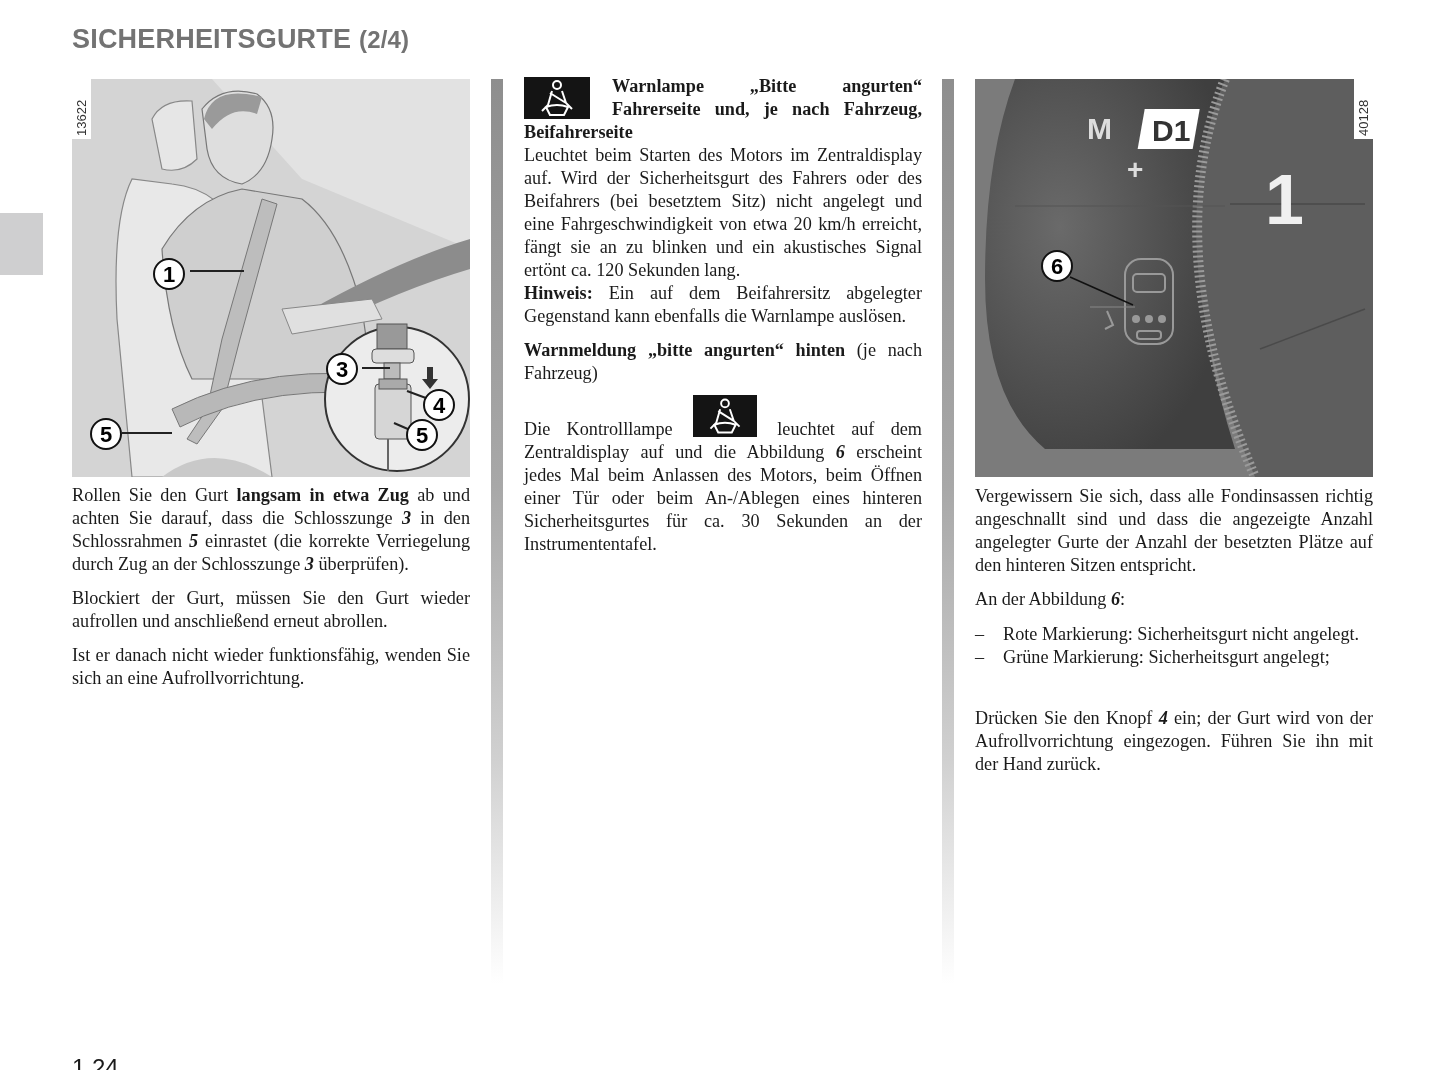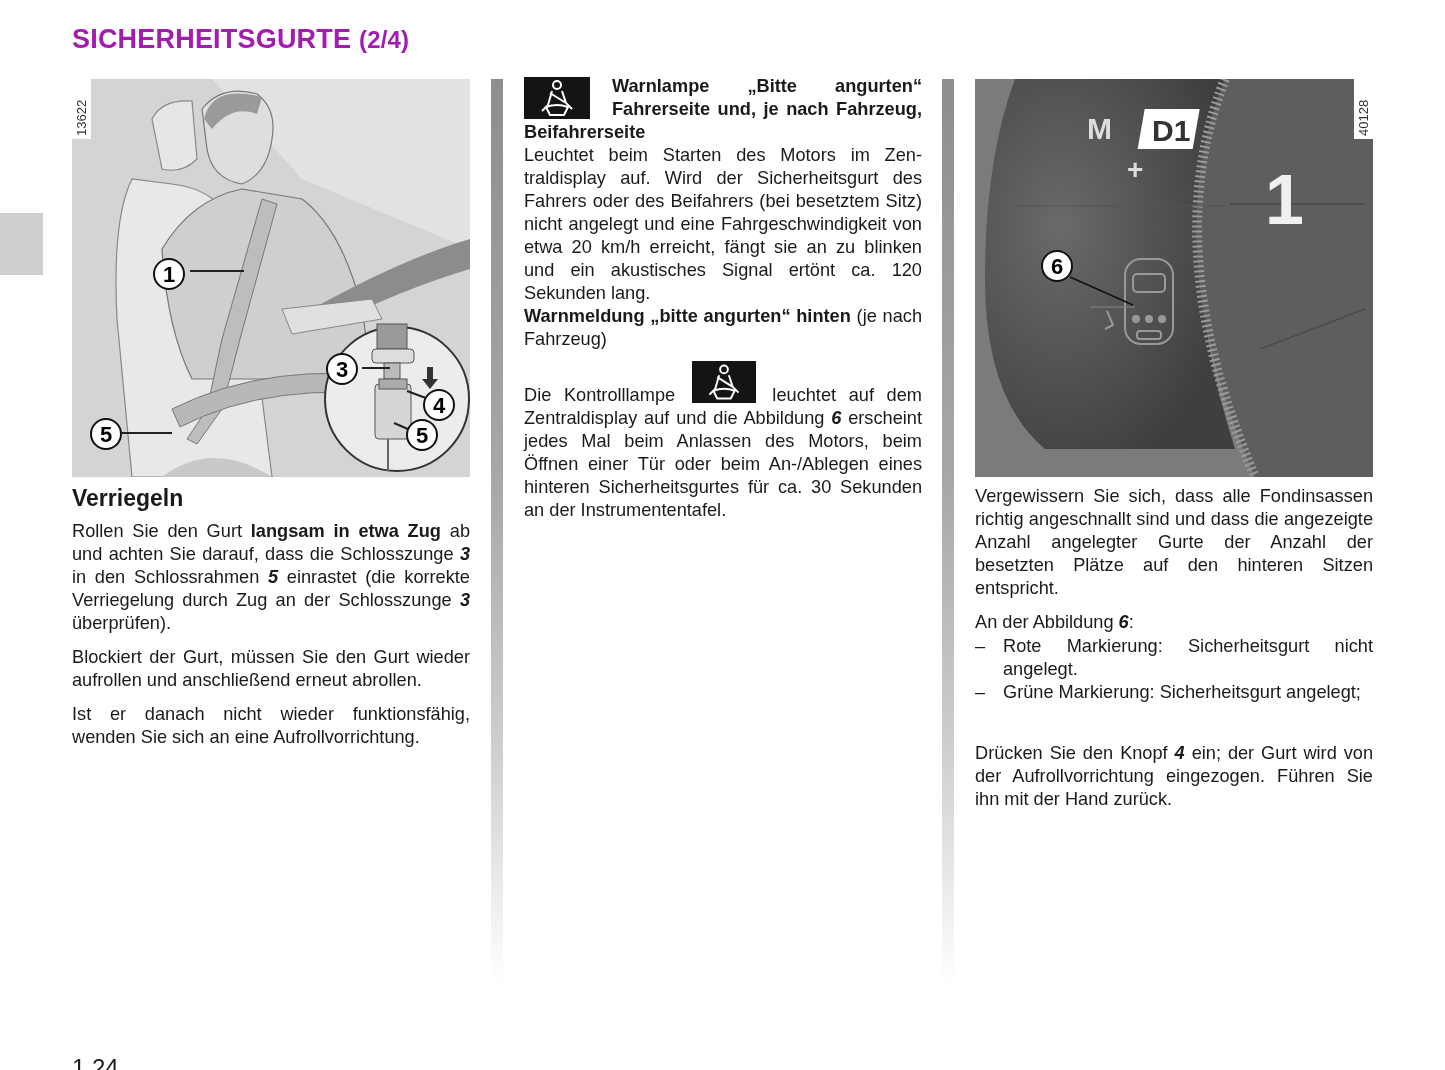--- a/index.html
+++ b/index.html
@@ -1,37 +1,37 @@
 <!DOCTYPE html>
 <html><head>
 <meta charset="utf-8">
 <style>
   * { box-sizing: border-box; margin: 0; padding: 0; }
   html, body { width: 1445px; height: 1070px; background: #ffffff; overflow: hidden; }
   body { position: relative; font-family: "Liberation Sans", sans-serif; color: #1a1a1a; }
 
-  .page-title { position: absolute; left: 72px; top: 24px; font-size: 27px; font-weight: bold; letter-spacing: 0.2px; color: #a21caf; }
+  .page-title { position: absolute; left: 72px; top: 24px; font-size: 27px; font-weight: bold; letter-spacing: 0.2px; color: #737373; }
   .page-title .sub { font-size: 24px; }
 
   .side-tab { position: absolute; left: 0; top: 213px; width: 43px; height: 62px; background: #cfcfd0; }
 
   .col-divider { position: absolute; top: 79px; width: 12px; height: 905px;
     background: linear-gradient(to bottom, #8e8e8e 0%, #a8a8a8 45%, #d0d0d0 75%, #ffffff 100%); }
   .div1 { left: 491px; }
   .div2 { left: 942px; }
 
   .figure { position: absolute; overflow: hidden; }
   .fig-left { left: 72px; top: 79px; width: 398px; height: 398px; background: #d3d3d3; }
   .fig-right { left: 975px; top: 79px; width: 398px; height: 398px; background: #6e6e6e; }
 
   .fig-number { position: absolute; background: #fff; font-size: 13px; color: #333; writing-mode: vertical-rl; transform: rotate(180deg); padding: 3px 2px; }
   .fig-left .fig-number { left: 0; top: 0; height: 60px; }
   .fig-right .fig-number { right: 0; top: 0; height: 60px; }
 
-  .col { position: absolute; width: 398px; font-size: 18.2px; line-height: 23px; text-align: justify; }
+  .col { position: absolute; width: 398px; font-size: 18.2px; line-height: 23px; text-align: justify; font-family: Liberation Serif, serif; }
   .col p { margin-bottom: 11px; hyphens: manual; }
   .col b { font-weight: bold; }
   .col-left-text { left: 72px; top: 484px; }
   .col-mid { left: 524px; top: 75px; }
   .col-right-text { left: 975px; top: 485px; }
 
   h2 { font-size: 23px; font-weight: bold; line-height: 28px; margin-bottom: 8px; }
 
   .warn-icon { display: inline-block; width: 66px; height: 42px; background: #141414; vertical-align: middle; position: relative; }
   .warn-icon svg { position: absolute; left: 0; top: 0; }
@@ -106,39 +106,41 @@
       </g>
     <g>
         <circle cx="34" cy="355" r="15" fill="#fff" stroke="#111" stroke-width="2"></circle>
         <text x="34" y="363" text-anchor="middle" font-family="Liberation Sans, sans-serif" font-size="22" font-weight="bold">5</text>
       </g>
   </svg>
   <div class="fig-number">13622</div>
 </div>
 
 <div class="col col-left-text">
-  <h2>Verriegeln</h2>
   <p>
     <span>Rollen Sie den Gurt </span><b>langsam in etwa Zug</b><span> ab und achten Sie darauf, dass die Schloss­zunge </span><b><i>3</i></b><span> in den Schlossrahmen </span><b><i>5</i></b><span> einrastet (die korrekte Verriegelung durch Zug an der Schlosszunge </span><b><i>3</i></b><span> überprüfen).</span>
   </p>
   <p>Blockiert der Gurt, müssen Sie den Gurt wieder aufrollen und anschließend erneut abrollen.</p>
   <p>Ist er danach nicht wieder funktionsfähig, wenden Sie sich an eine Aufrollvorrichtung.</p>
 </div>
 
 <div class="col col-mid">
   <div class="warn-block">
     <span class="warn-icon">
       <svg width="66" height="42" viewBox="0 0 66 42">
           <circle cx="33" cy="8" r="4" fill="none" stroke="#fff" stroke-width="2"></circle>
           <path d="M28 14 L24 28 L18 34 M38 14 L42 26 L48 32 M22 30 Q33 26 44 30 L40 38 L26 38 Z M26 16 L42 26" fill="none" stroke="#fff" stroke-width="2"></path>
         </svg>
     </span>
     <span class="heading">Warnlampe „Bitte angurten“ Fahrerseite und, je nach Fahr­zeug, Beifahrerseite</span>
   </div>
   <p style="clear:both; margin-bottom:0">Leuchtet beim Starten des Motors im Zen­traldisplay auf. Wird der Sicherheitsgurt des Fahrers oder des Beifahrers (bei besetztem Sitz) nicht angelegt und eine Fahrgeschwin­digkeit von etwa 20 km/h erreicht, fängt sie an zu blinken und ein akustisches Signal ertönt ca. 120 Sekunden lang.</p>
+  <p>
+    <b>Hinweis:</b><span> Ein auf dem Beifahrersitz abge­legter Gegenstand kann ebenfalls die Warn­lampe auslösen.</span>
+  </p>
   <p style="margin-bottom:30px">
     <b>Warnmeldung „bitte angurten“ hinten</b><span> (je nach Fahrzeug)</span>
   </p>
   <p>
     <span>Die Kontrolllampe </span><span class="warn-icon inline-icon"><svg width="64" height="42" viewBox="0 0 66 42">
           <circle cx="33" cy="8" r="4" fill="none" stroke="#fff" stroke-width="2"></circle>
           <path d="M28 14 L24 28 L18 34 M38 14 L42 26 L48 32 M22 30 Q33 26 44 30 L40 38 L26 38 Z M26 16 L42 26" fill="none" stroke="#fff" stroke-width="2"></path>
         </svg></span><span> leuchtet auf dem Zentraldisplay auf und die Abbildung </span><b><i>6</i></b><span> er­scheint jedes Mal beim Anlassen des Motors, beim Öffnen einer Tür oder beim An-/Ablegen eines hinteren Sicherheitsgur­tes für ca. 30 Sekunden an der Instrumen­tentafel.</span>
   </p>
 </div>
@@ -179,21 +181,21 @@
     <g>
         <circle cx="82" cy="187" r="15" fill="#fff" stroke="#111" stroke-width="2"></circle>
         <text x="82" y="195" text-anchor="middle" font-family="Liberation Sans, sans-serif" font-size="22" font-weight="bold">6</text>
       </g>
   </svg>
   <div class="fig-number">40128</div>
 </div>
 
 <div class="col col-right-text">
   <p>Vergewissern Sie sich, dass alle Fondin­sassen richtig angeschnallt sind und dass die angezeigte Anzahl angelegter Gurte der Anzahl der besetzten Plätze auf den hinte­ren Sitzen entspricht.</p>
-  <p style="margin-bottom:1px">
+  <p style="margin-bottom:12px">
     <span>An der Abbildung </span><b><i>6</i></b><span>:</span>
   </p>
   <ul class="dash-list" style="margin-bottom:38px">
     <li>Rote Markierung: Sicherheitsgurt nicht angelegt.</li>
     <li>Grüne Markierung: Sicherheitsgurt ange­legt;</li>
   </ul>
   <p>
     <span>Drücken Sie den Knopf </span><b><i>4</i></b><span> ein; der Gurt wird von der Aufrollvorrichtung eingezogen. Führen Sie ihn mit der Hand zurück.</span>
   </p>
 </div>

